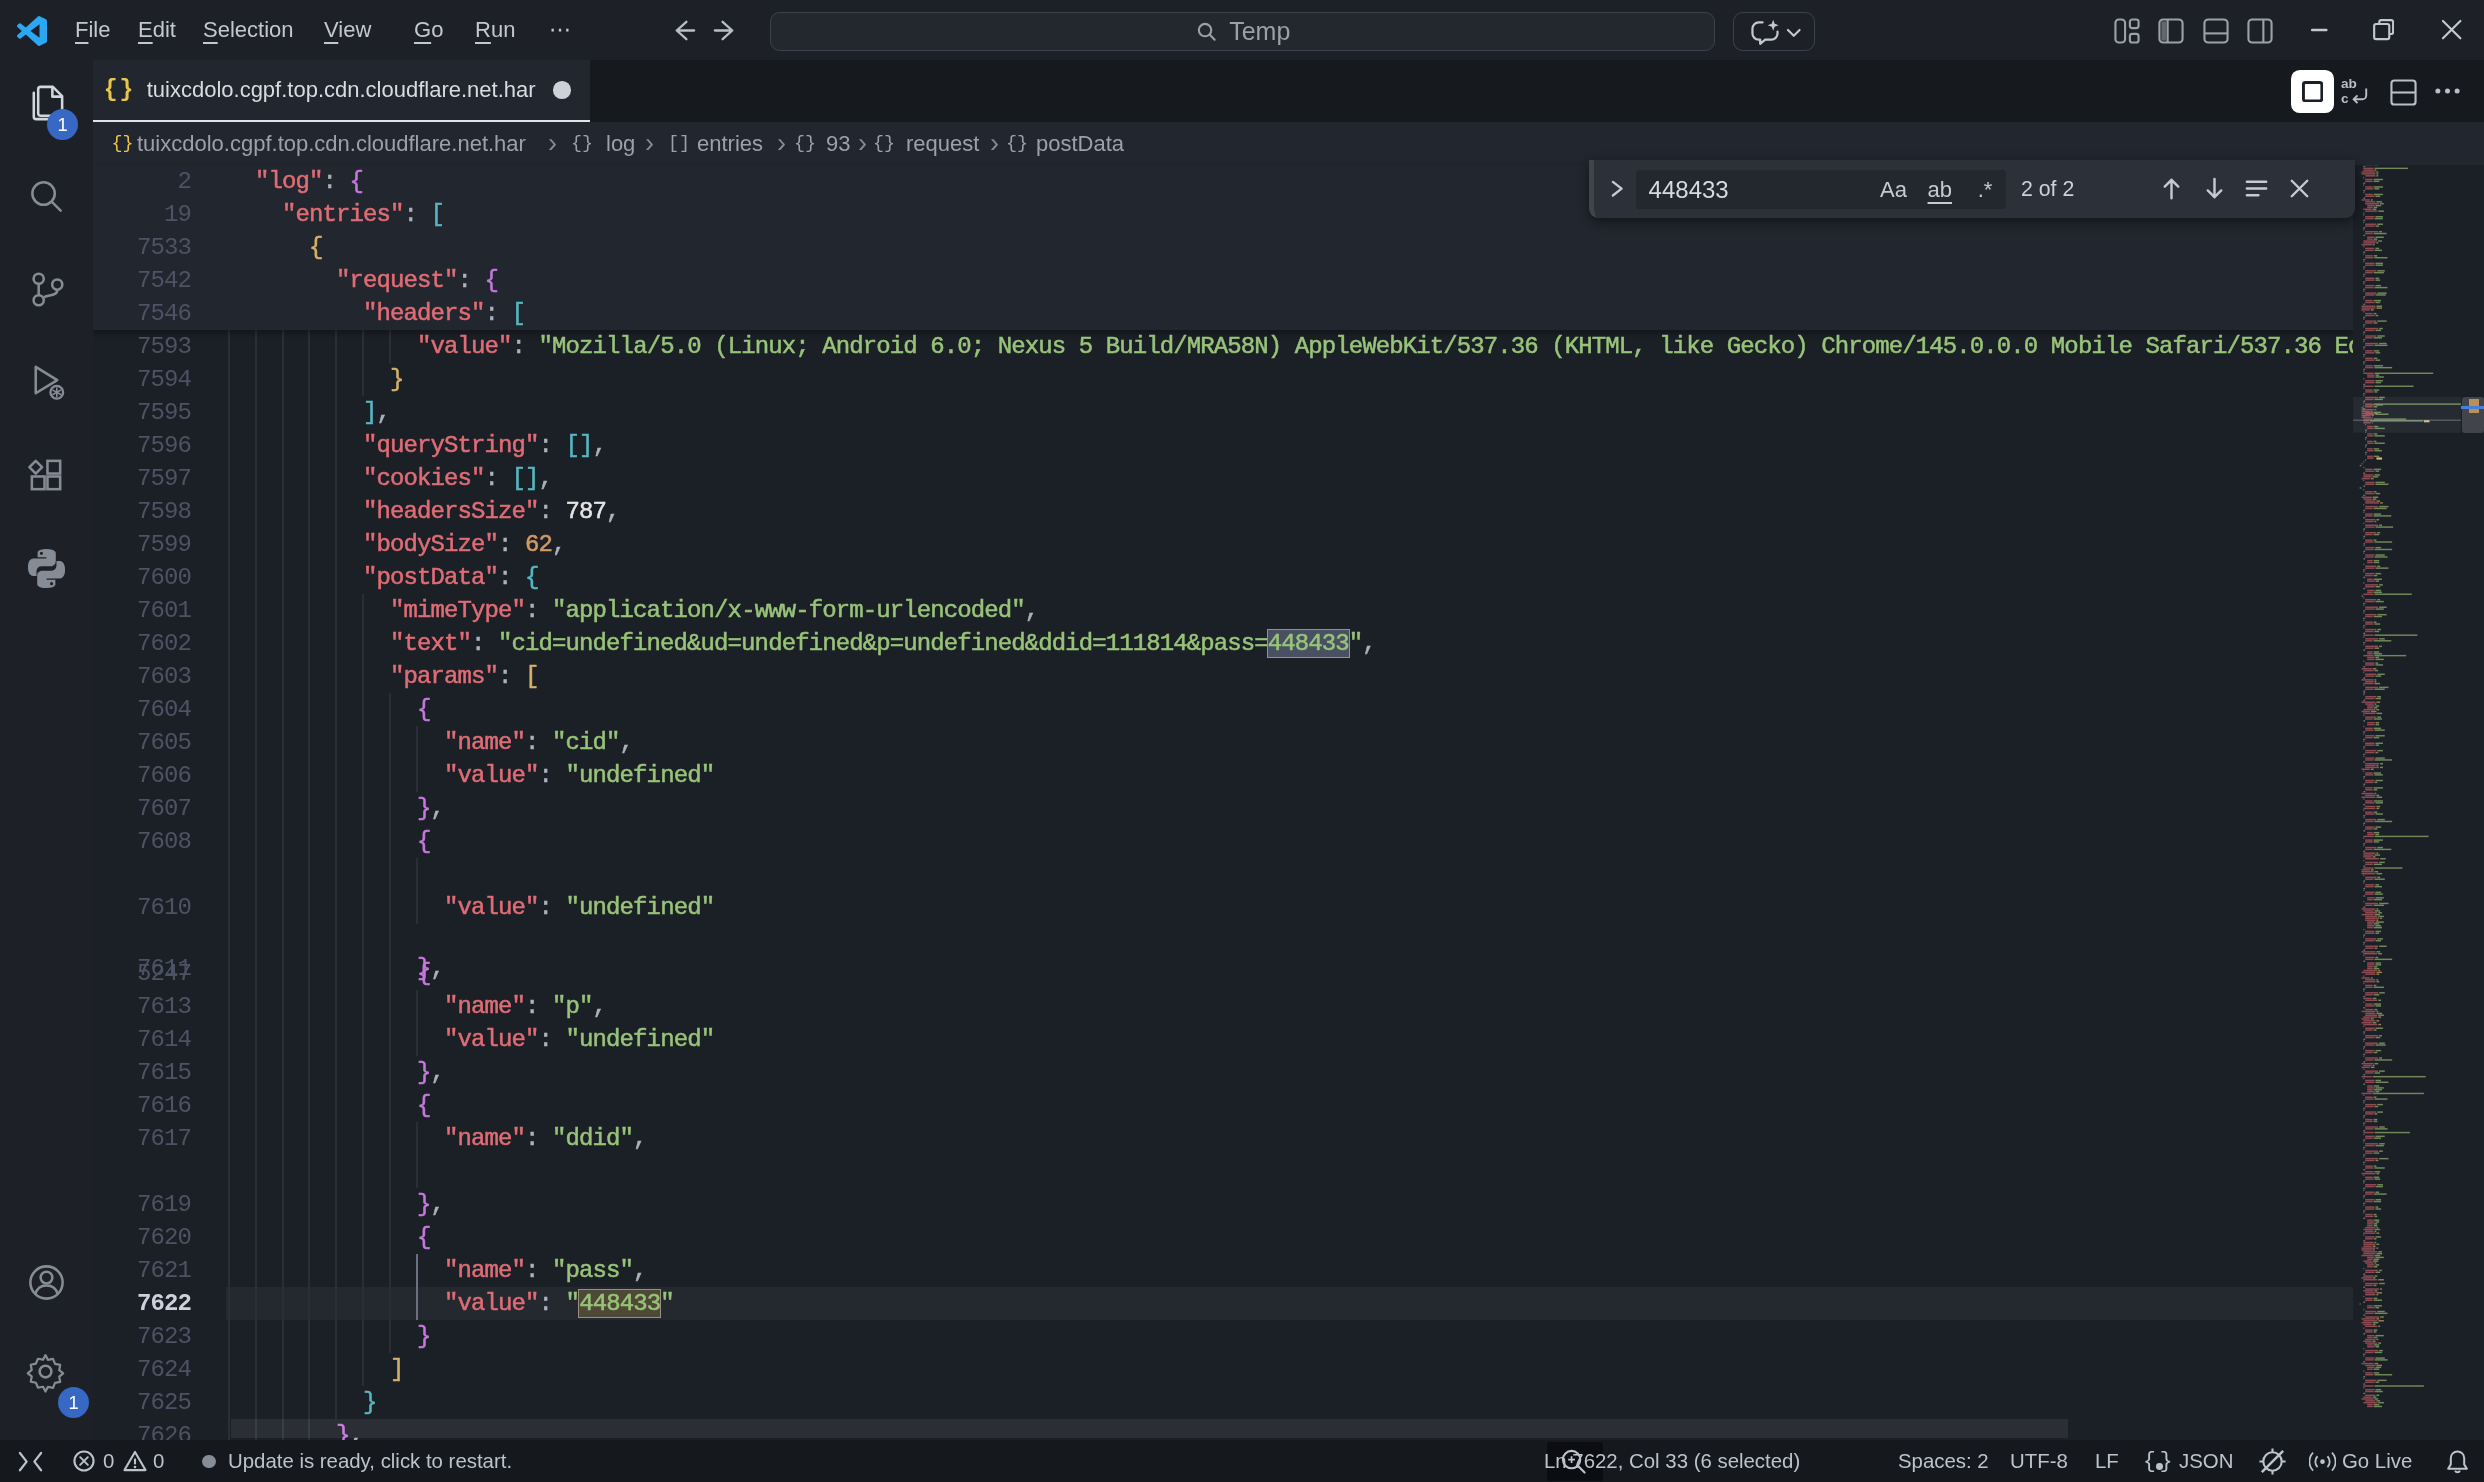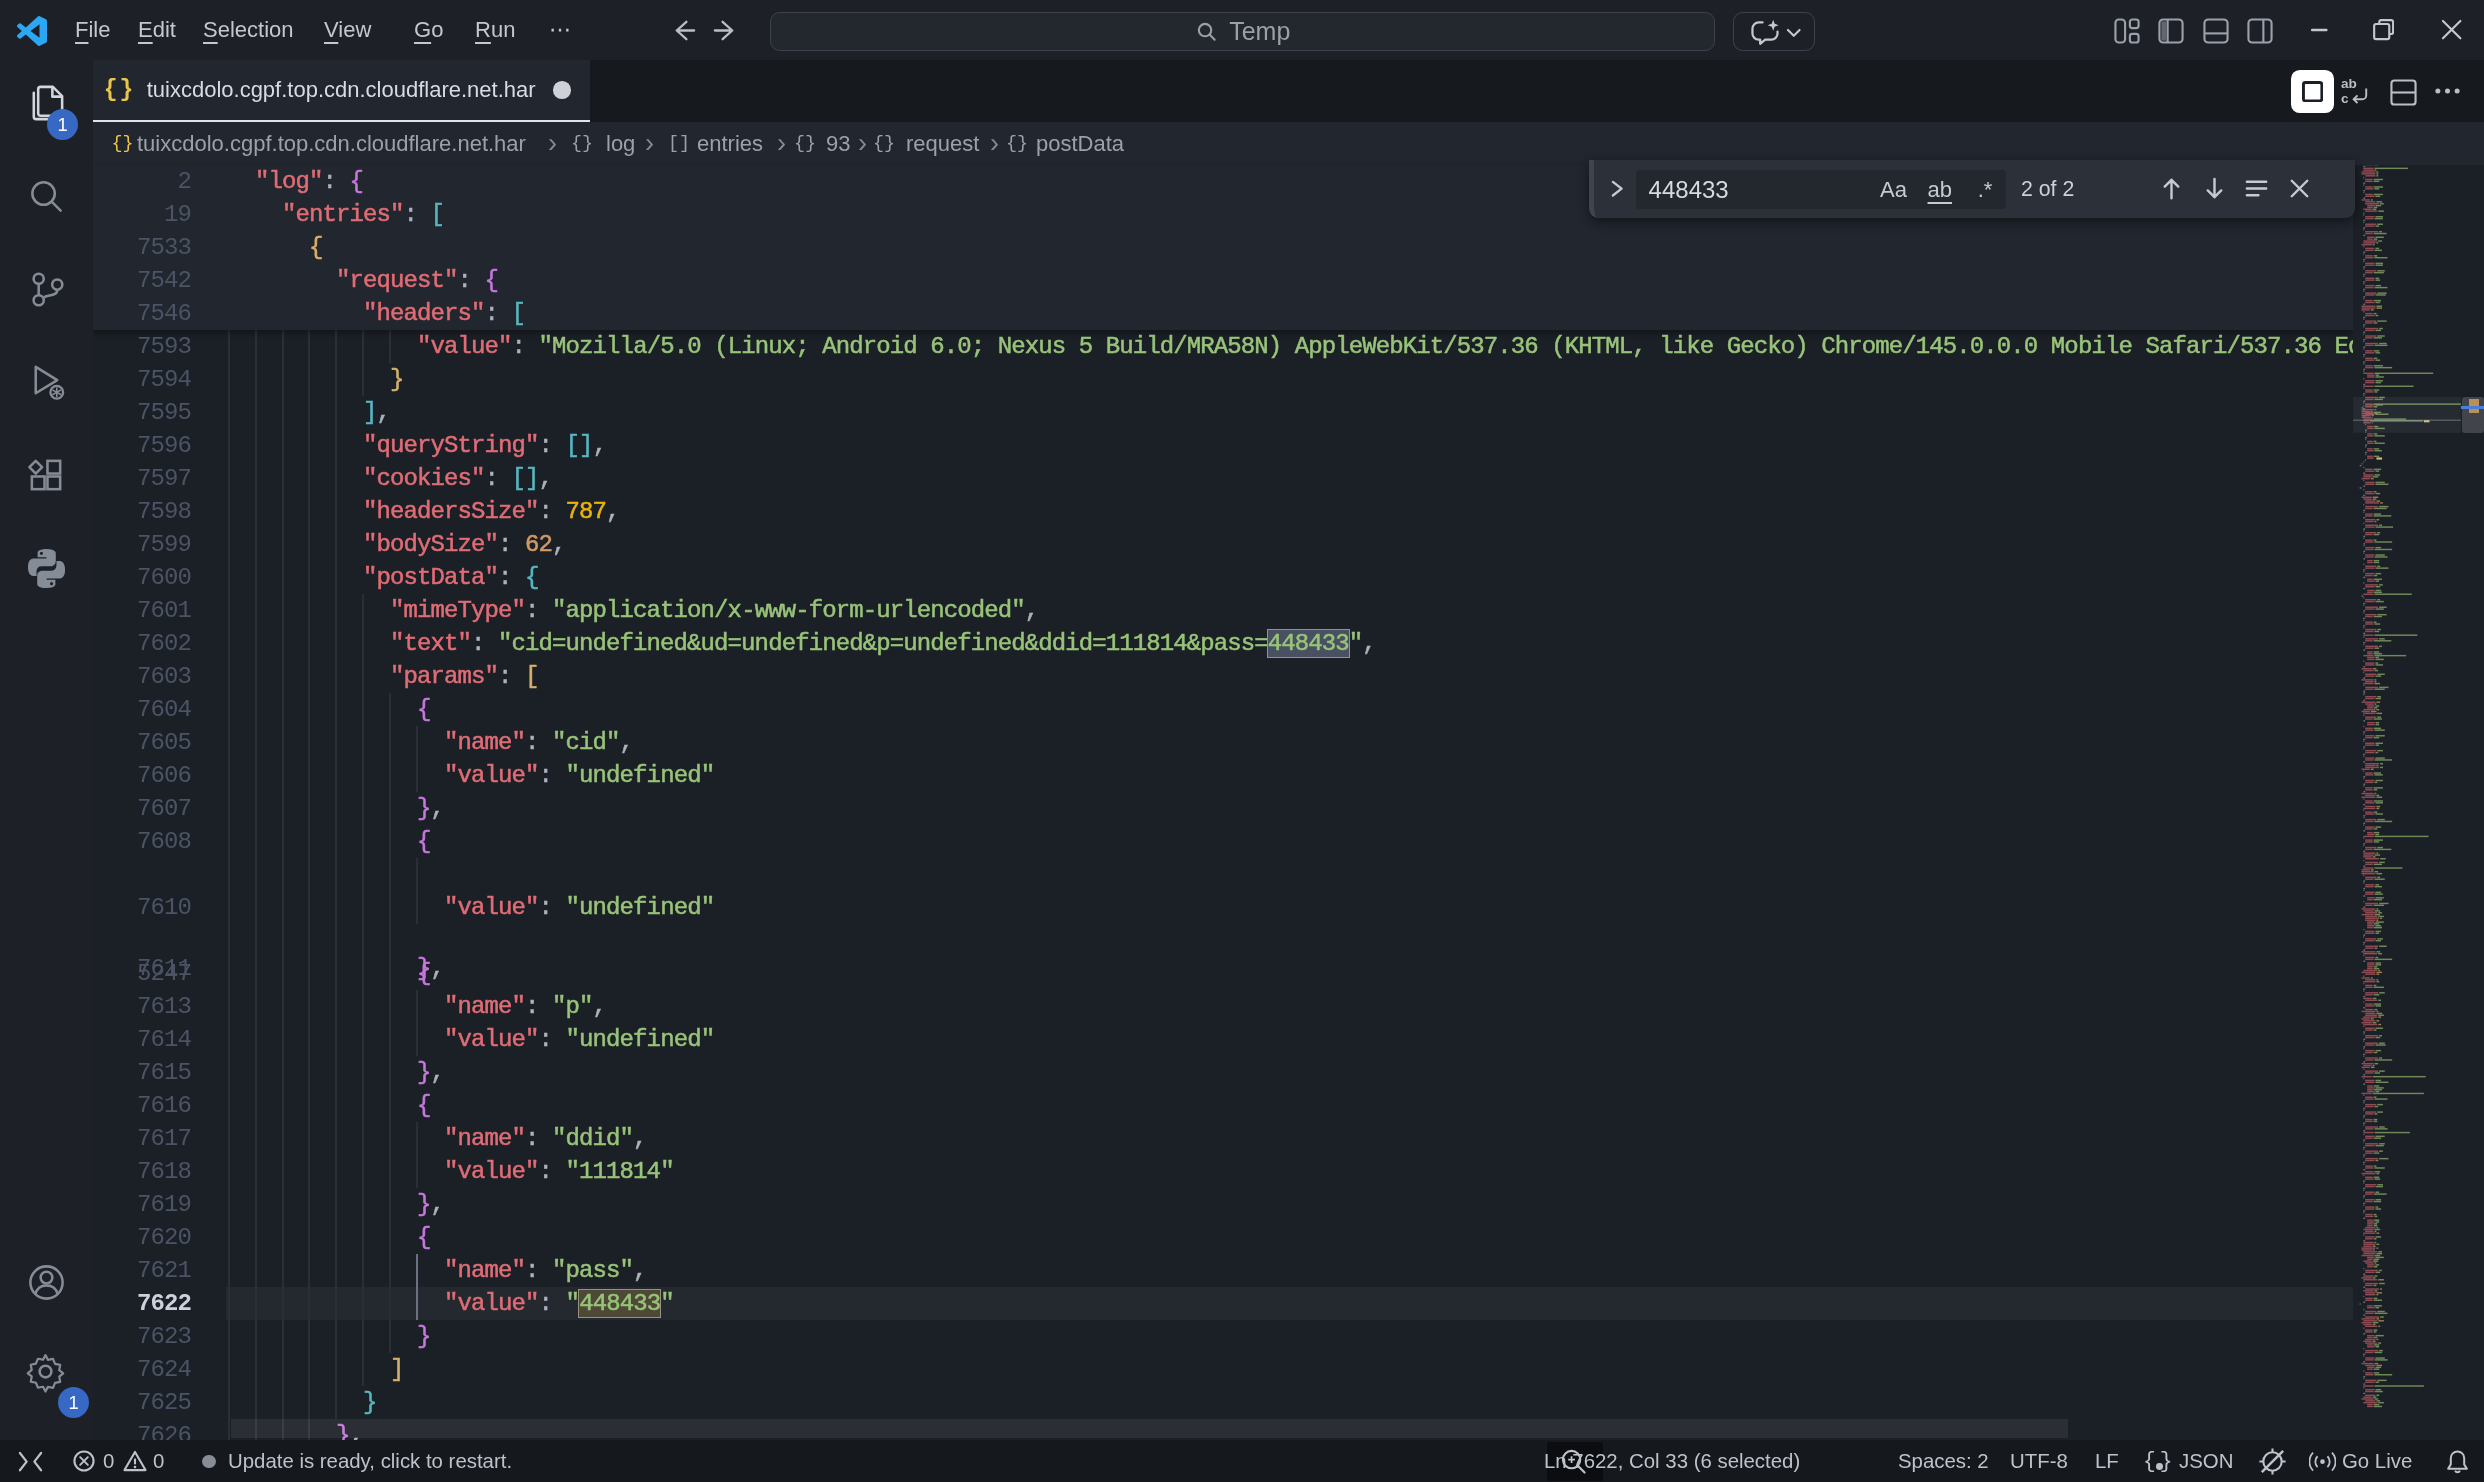--- a/index.html
+++ b/index.html
@@ -214,21 +214,21 @@
 <div class="row" style="top:429px">
       <span class="ln">7596</span>
       <span class="code">          <i style="color:#e06c75">"queryString"</i><i style="color:#abb2bf">:</i> <i style="color:#56b6c2">[</i><i style="color:#56b6c2">]</i><i style="color:#abb2bf">,</i></span>
     </div>
 <div class="row" style="top:462px">
       <span class="ln">7597</span>
       <span class="code">          <i style="color:#e06c75">"cookies"</i><i style="color:#abb2bf">:</i> <i style="color:#56b6c2">[</i><i style="color:#56b6c2">]</i><i style="color:#abb2bf">,</i></span>
     </div>
 <div class="row" style="top:495px">
       <span class="ln">7598</span>
-      <span class="code">          <i style="color:#e06c75">"headersSize"</i><i style="color:#abb2bf">:</i> <i style="color:#eab308">787</i><i style="color:#abb2bf">,</i></span>
+      <span class="code">          <i style="color:#e06c75">"headersSize"</i><i style="color:#abb2bf">:</i> <i style="color:#e5e5e5">787</i><i style="color:#abb2bf">,</i></span>
     </div>
 <div class="row" style="top:528px">
       <span class="ln">7599</span>
       <span class="code">          <i style="color:#e06c75">"bodySize"</i><i style="color:#abb2bf">:</i> <i style="color:#d19a66">62</i><i style="color:#abb2bf">,</i></span>
     </div>
 <div class="row" style="top:561px">
       <span class="ln">7600</span>
       <span class="code">          <i style="color:#e06c75">"postData"</i><i style="color:#abb2bf">:</i> <i style="color:#56b6c2">{</i></span>
     </div>
 <div class="row" style="top:594px">
@@ -287,24 +287,20 @@
       <span class="ln">7615</span>
       <span class="code">              <i style="color:#c678dd">}</i><i style="color:#abb2bf">,</i></span>
     </div>
 <div class="row" style="top:1089px">
       <span class="ln">7616</span>
       <span class="code">              <i style="color:#c678dd">{</i></span>
     </div>
 <div class="row" style="top:1122px">
       <span class="ln">7617</span>
       <span class="code">                <i style="color:#e06c75">"name"</i><i style="color:#abb2bf">:</i> <i style="color:#98c379">"ddid"</i><i style="color:#abb2bf">,</i></span>
-    </div>
-<div class="row" style="top:1155px">
-      <span class="ln">7618</span>
-      <span class="code">                <i style="color:#e06c75">"value"</i><i style="color:#abb2bf">:</i> <i style="color:#98c379">"111814"</i></span>
     </div>
 <div class="row" style="top:1188px">
       <span class="ln">7619</span>
       <span class="code">              <i style="color:#c678dd">}</i><i style="color:#abb2bf">,</i></span>
     </div>
 <div class="row" style="top:1221px">
       <span class="ln">7620</span>
       <span class="code">              <i style="color:#c678dd">{</i></span>
     </div>
 <div class="row" style="top:1254px">

